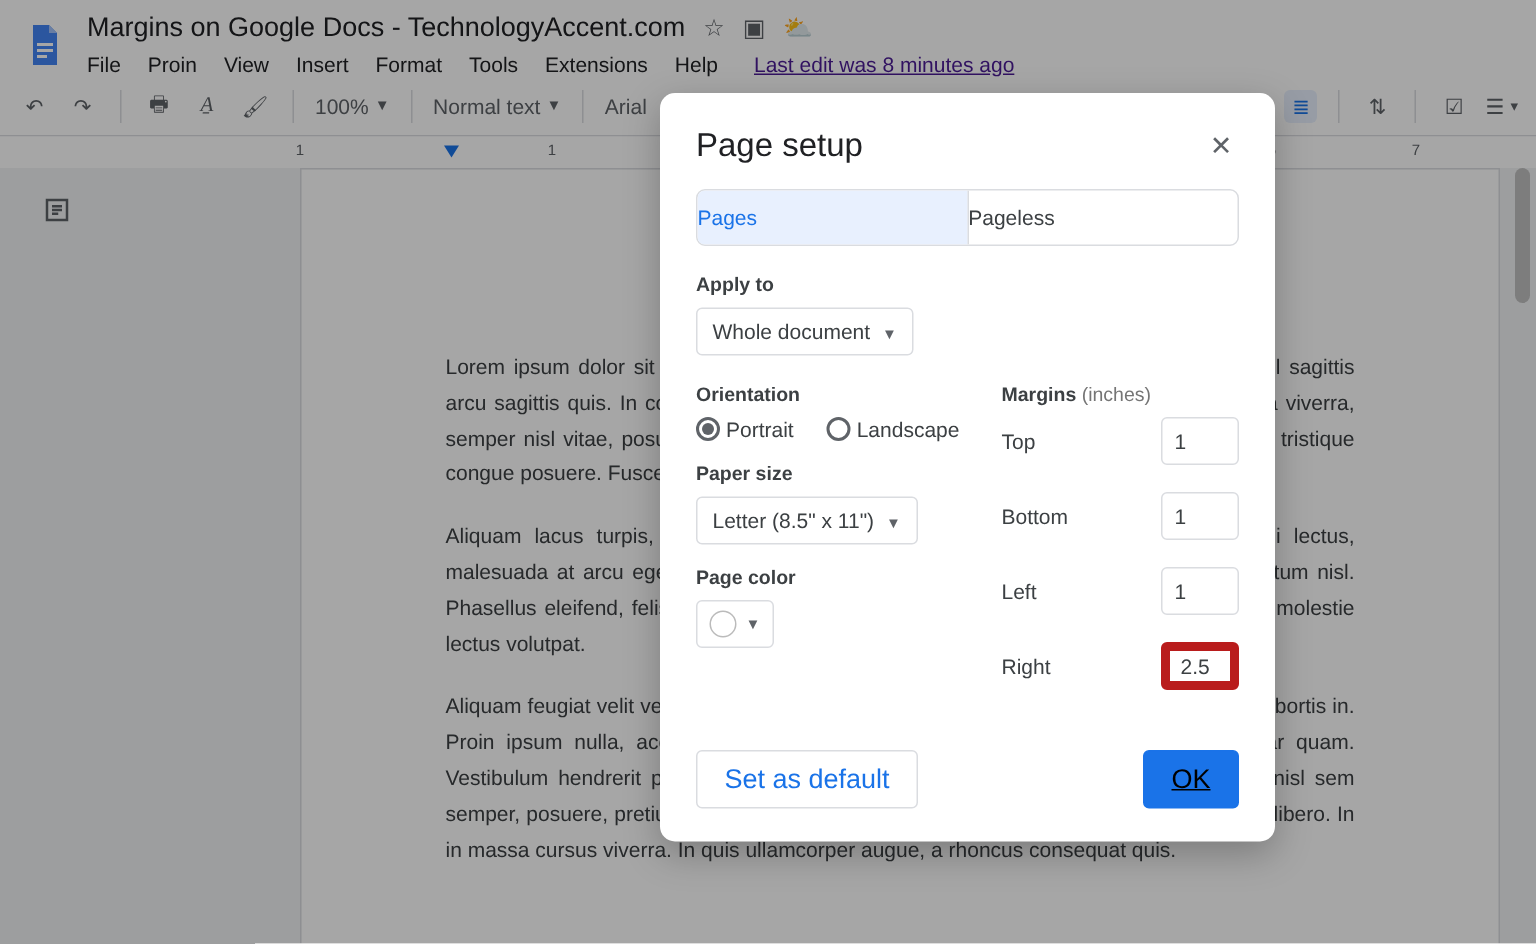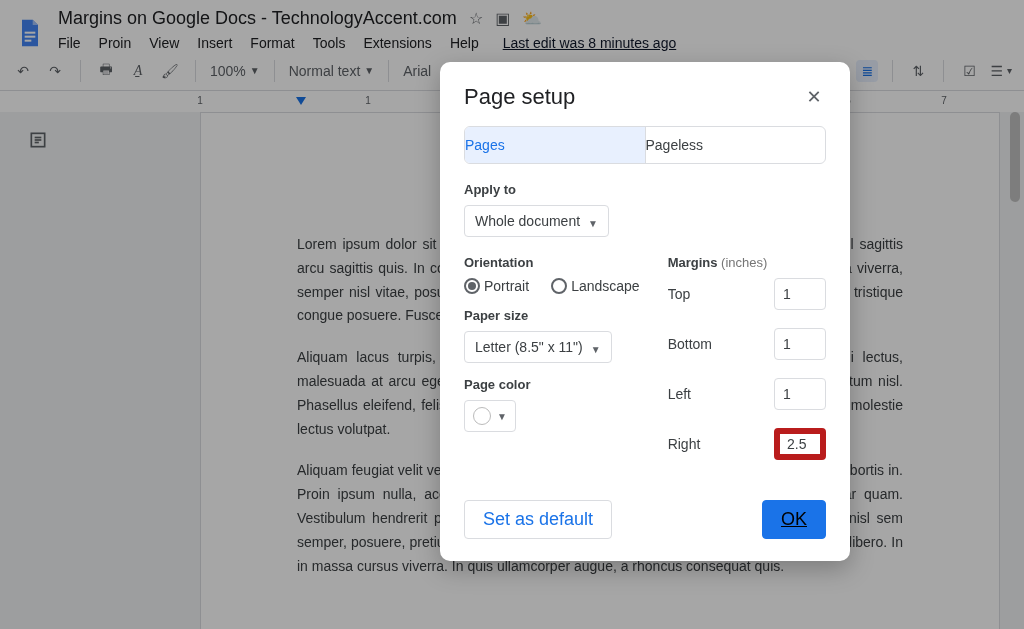--- a/index.html
+++ b/index.html
@@ -1,29 +1,29 @@
 <!DOCTYPE html>
 <html><head>
 <meta charset="utf-8">
 <style>
   * { box-sizing: border-box; font-family: Arial, "Helvetica Neue", Helvetica, sans-serif; }
   html,body { margin:0; padding:0; width:1024px; height:629px; overflow:hidden; background:#fff; }
   .app { position:relative; width:1024px; height:629px; background:#fff; }
   .overlay-dim { position:absolute; inset:0; background:rgba(0,0,0,0.35); z-index:10; }
 
   
-  .hdr { display:flex; align-items:flex-end; padding:8px 12px 0 12px; }
+  .hdr { display:flex; align-items:flex-start; padding:8px 12px 0 12px; }
   .logo { width:36px; height:36px; margin-top:4px; margin-right:10px; display:flex; align-items:center; justify-content:center; }
   .logo svg { width:32px; height:32px; }
   .titlebar { flex:1; }
   .title-row { display:flex; align-items:center; gap:12px; }
   .title { font-size:18px; color:#202124; }
   .star, .move, .cloud { color:#5f6368; font-size:16px; }
   .menubar { display:flex; gap:18px; margin-top:6px; font-size:14px; color:#202124; align-items:center; }
-  .menubar .edit-note { color:#0f172a; text-decoration:underline; margin-left:6px; }
+  .menubar .edit-note { color:#4c1d95; text-decoration:underline; margin-left:6px; }
 
   
   .toolbar { display:flex; align-items:center; gap:10px; padding:6px 12px; border-bottom:1px solid #dadce0; height:40px; color:#5f6368; font-size:14px; }
   .tb-sep { width:1px; height:22px; background:#dadce0; margin:0 4px; }
   .tb-btn { width:22px; height:22px; display:flex; align-items:center; justify-content:center; color:#5f6368; }
   .tb-drop { display:flex; align-items:center; gap:4px; }
   .tb-drop .caret { font-size:10px; color:#5f6368; }
   .tb-right { margin-left:auto; display:flex; align-items:center; gap:10px; }
   .align-active { background:#e8f0fe; border-radius:4px; padding:2px; color:#1a73e8; }
 

